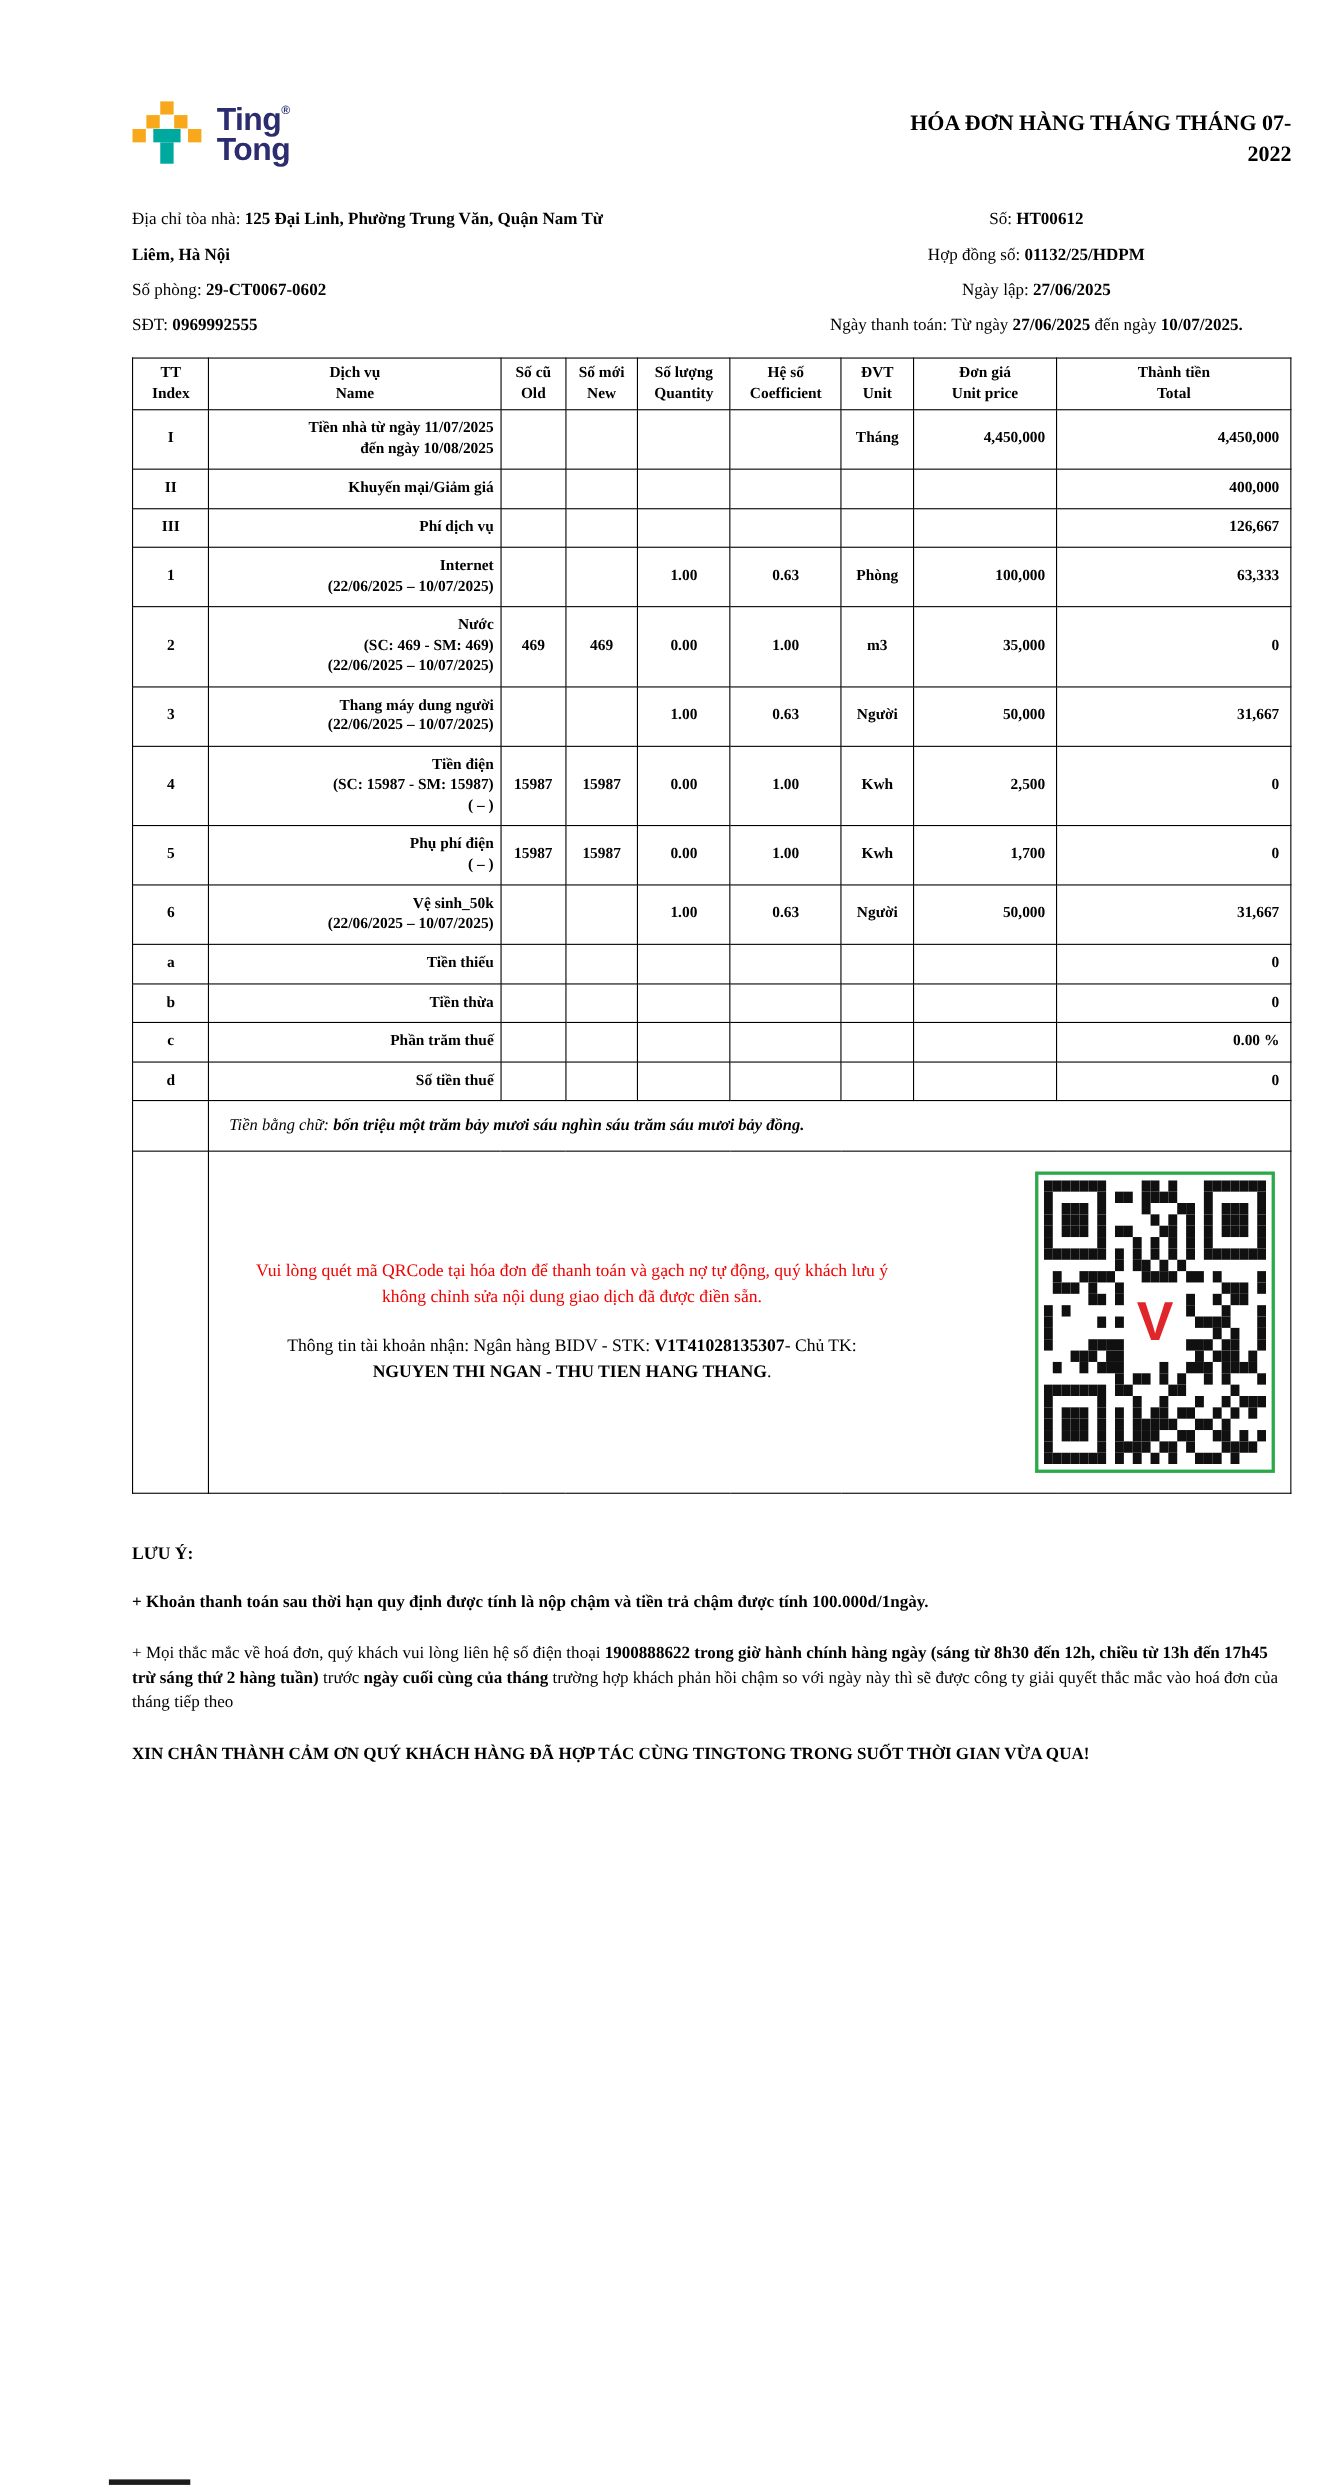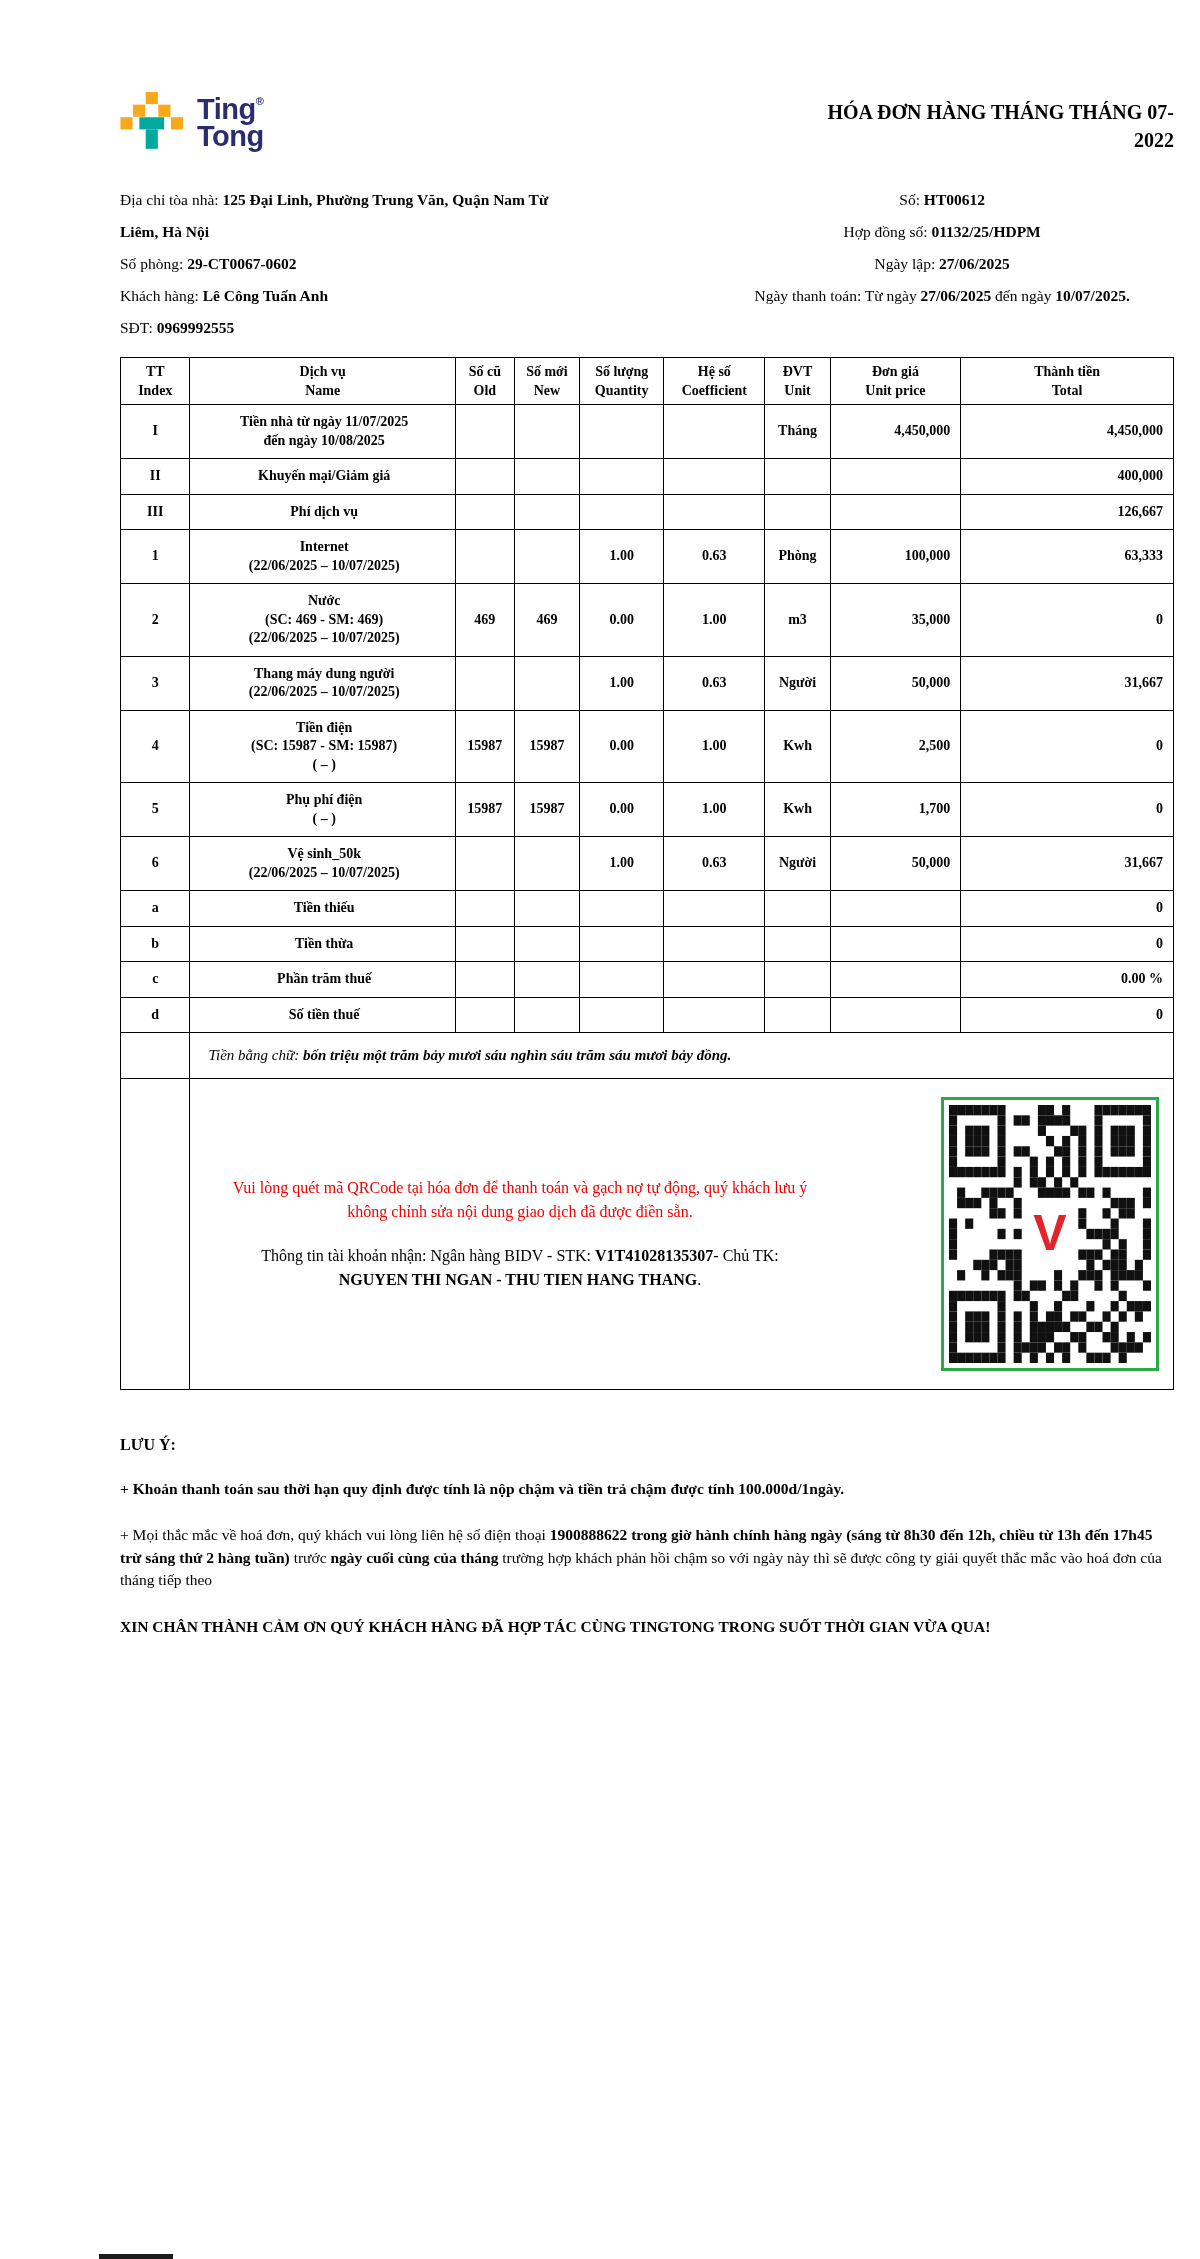--- a/index.html
+++ b/index.html
@@ -26,21 +26,21 @@
   .info{display:flex;justify-content:space-between;margin-top:24px;font-size:15.5px;}
   .info-col-left{width:56%;}
   .info-col-right{width:44%;text-align:center;}
   .info-line{line-height:32px;height:32px;white-space:nowrap;}
   
   table{border-collapse:collapse;width:100%;margin-top:13px;table-layout:fixed;}
   th,td{border:1.6px solid #000;vertical-align:middle;word-wrap:break-word;}
   th{font-size:14px;line-height:19px;padding:4px 2px;text-align:center;}
   td{font-size:14px;font-weight:bold;line-height:18.5px;padding:8px 4px;}
   .c-idx{text-align:center;}
-  .c-name{text-align:center;padding-left:9px;padding-right:6px;}
+  .c-name{text-align:right;padding-left:9px;padding-right:6px;}
   .c-mid{text-align:center;}
   .c-num{text-align:right;padding-right:10px;}
   .amount-cell{font-weight:normal;padding:13px 10px 13px 18px;font-size:15px;}
   
   .qr-wrap{display:flex;justify-content:space-between;align-items:center;min-height:266px;padding:10px 10px 10px 38px;}
   .qr-texts{width:575px;font-weight:normal;text-align:center;}
   .qr-notice{color:#F20000;font-size:16px;line-height:24px;margin:0 0 20px 0;}
   .qr-account{color:#000;font-size:16px;line-height:24px;margin:0;}
   .qr-box{position:relative;width:202px;height:258px;border:3px solid #2BA84A;background:#fff;padding:5px;flex:none;}
   .qr-inner{width:100%;height:100%;}
@@ -85,21 +85,20 @@
       <div>HÓA ĐƠN HÀNG THÁNG THÁNG 07-</div>
       <div>2022</div>
     </div>
   </div>
 
   <div class="info">
     <div class="info-col-left" id="info-left">
         <div class="info-line"><span>Địa chỉ tòa nhà: </span><span class="b">125 Đại Linh, Phường Trung Văn, Quận Nam Từ</span></div>
         <div class="info-line"><span class="b">Liêm, Hà Nội</span></div>
         <div class="info-line"><span>Số phòng: </span><span class="b">29-CT0067-0602</span></div>
-        <div class="info-line"><span>Khách hàng: </span><span class="b">Lê Công Tuấn Anh</span></div>
         <div class="info-line"><span>SĐT: </span><span class="b">0969992555</span></div>
       </div>
     <div class="info-col-right" id="info-right">
         <div class="info-line"><span>Số: </span><span class="b">HT00612</span></div>
         <div class="info-line"><span>Hợp đồng số: </span><span class="b">01132/25/HDPM</span></div>
         <div class="info-line"><span>Ngày lập: </span><span class="b">27/06/2025</span></div>
         <div class="info-line"><span>Ngày thanh toán: Từ ngày </span><span class="b">27/06/2025</span><span> đến ngày </span><span class="b">10/07/2025.</span></div>
       </div>
   </div>
 

